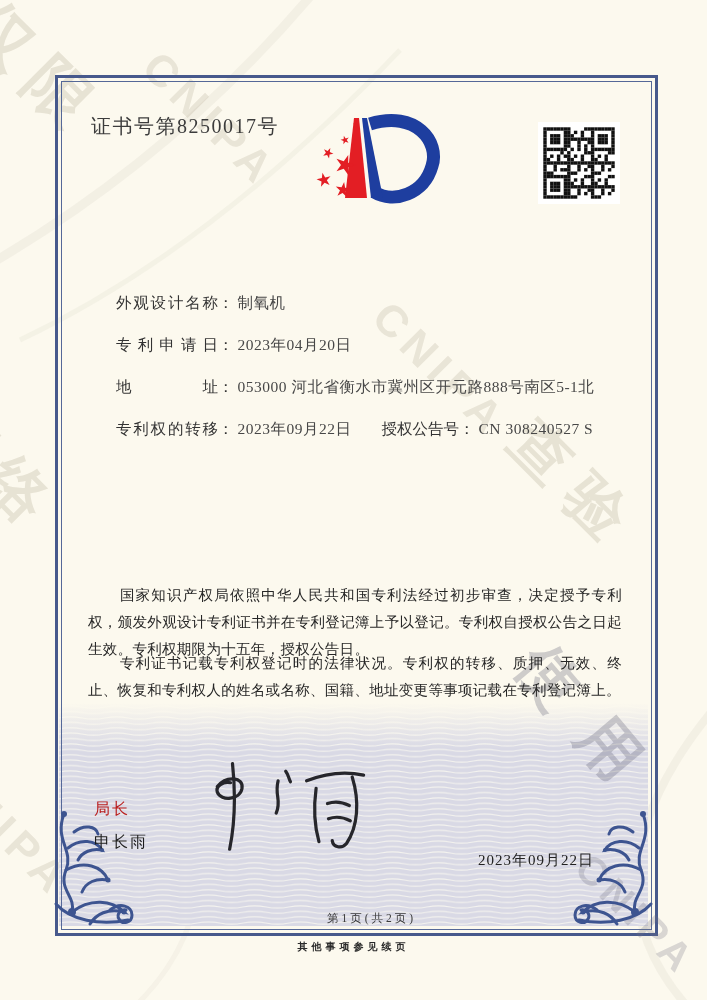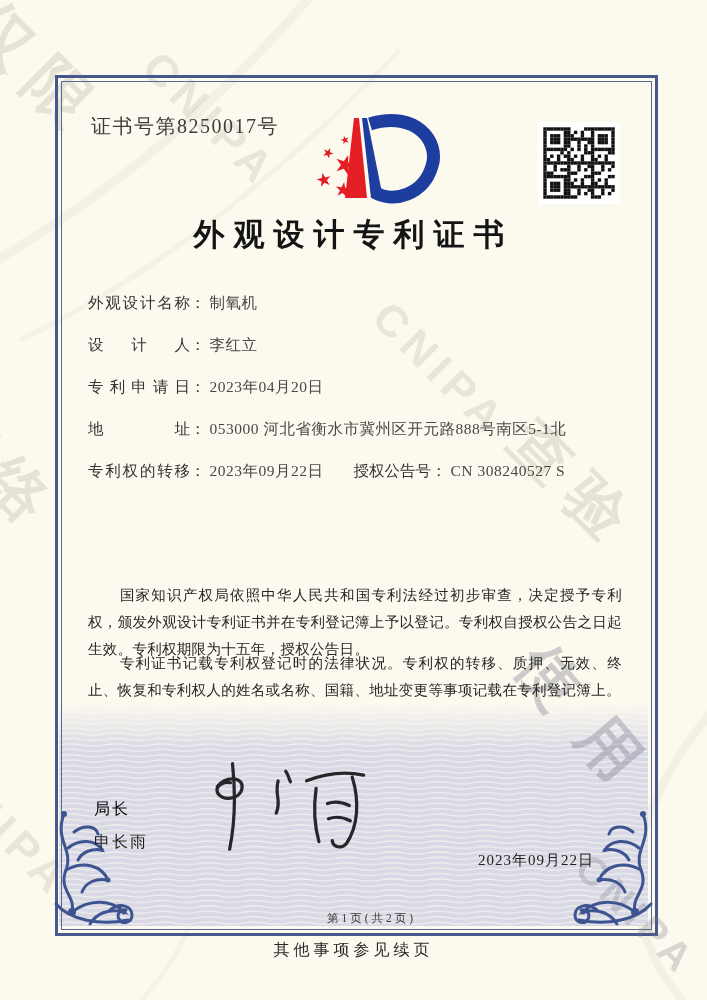--- a/index.html
+++ b/index.html
@@ -33,39 +33,39 @@
   .fl-left{left:44px;top:810px;}
   .fl-right{left:563px;top:810px;transform:scaleX(-1);}
   
   .content{position:absolute;inset:0;z-index:5;}
   .certno{position:absolute;left:91px;top:113px;font-size:20px;letter-spacing:1.5px;color:#3c3c3c;}
   .logo{position:absolute;left:288px;top:108px;}
   .qr{position:absolute;left:538px;top:122px;width:82px;height:82px;background:#ffffff;}
   .title{position:absolute;left:0;right:0;top:214px;margin:0;text-align:center;
          font-size:31px;font-weight:bold;letter-spacing:9px;color:#141414;}
   .fields{position:absolute;left:88px;top:292px;width:540px;font-size:15.5px;color:#3d3d3d;}
-  .frow{height:21px;line-height:21px;margin-bottom:21px;white-space:nowrap;}
+  .frow{height:21px;line-height:21px;margin-bottom:21px;white-space:nowrap;margin-left:28px;}
   .flabel{display:inline-block;width:102px;text-align:justify;text-align-last:justify;color:#333;}
   .fsep{padding-right:4px;color:#333;}
   .fval{color:#474747;letter-spacing:0.5px;}
   .grant-pair2{margin-left:30px;}
   .para{position:absolute;left:88px;width:534px;margin:0;font-size:14.5px;line-height:1.85;
         text-indent:2.2em;letter-spacing:0.3px;color:#262626;text-align:justify;}
   .para1{top:582px;}
   .para2{top:650px;}
-  .sig-title{position:absolute;left:94px;top:799px;font-size:16px;color:#000000;
+  .sig-title{position:absolute;left:94px;top:799px;font-size:16px;color:#b91c1c;
              font-family:"Liberation Sans","DejaVu Sans",sans-serif;letter-spacing:2px;}
   .sig-name{position:absolute;left:94px;top:832px;font-size:16px;color:#1c1c1c;
             font-family:Liberation Mono, monospace;letter-spacing:2px;}
   .sig-hand{position:absolute;left:192px;top:758px;}
   .issue-date{position:absolute;left:478px;top:851px;font-size:15px;color:#222;letter-spacing:1px;}
   .page-info{position:absolute;left:0;right:0;top:911px;text-align:center;font-size:11.5px;
              color:#3a3a3a;letter-spacing:3px;padding-left:36px;}
-  .footer-note{position:absolute;left:0;right:0;top:940px;text-align:center;font-size:16px;
-               font-weight:normal;color:#2a2a2a;letter-spacing:4px;}
+  .footer-note{position:absolute;left:0;right:0;top:940px;text-align:center;font-size:10px;
+               font-weight:bold;color:#2a2a2a;letter-spacing:4px;}
 </style>
 </head>
 <body>
 
 <div class="page">
 
   <svg class="swoosh" width="707" height="1000" viewBox="0 0 707 1000">
     <path d="M-20,270 Q190,150 340,-40" fill="none" stroke="#edead e" stroke-width="9" opacity="0.6"></path>
     <path d="M-20,270 Q190,150 340,-40" fill="none" stroke="#edeade" stroke-width="9" opacity="0.6"></path>
     <path d="M20,340 Q210,250 400,50" fill="none" stroke="#efecdf" stroke-width="5" opacity="0.6"></path>
@@ -410,28 +410,24 @@
             <rect x="29.1" y="73.3" width="3.4" height="3.4"></rect>
             <rect x="32.5" y="73.3" width="3.4" height="3.4"></rect>
             <rect x="35.9" y="73.3" width="3.4" height="3.4"></rect>
             <rect x="52.9" y="73.3" width="3.4" height="3.4"></rect>
             <rect x="56.3" y="73.3" width="3.4" height="3.4"></rect>
             <rect x="59.699999999999996" y="73.3" width="3.4" height="3.4"></rect>
           </g>
       </svg>
     </div>
 
-    <h1 class="title">外观设计专利证书</h1>
 
     <div class="fields">
       <div class="frow">
         <span class="flabel">外观设计名称</span><span class="fsep">：</span><span class="fval">制氧机</span>
-      </div>
-      <div class="frow">
-        <span class="flabel">设计人</span><span class="fsep">：</span><span class="fval">李红立</span>
       </div>
       <div class="frow">
         <span class="flabel">专利申请日</span><span class="fsep">：</span><span class="fval">2023年04月20日</span>
       </div>
       <div class="frow">
         <span class="flabel">地址</span><span class="fsep">：</span><span class="fval">053000 河北省衡水市冀州区开元路888号南区5-1北</span>
       </div>
       <div class="frow">
         <span class="flabel">专利权的转移</span><span class="fsep">：</span><span class="fval">2023年09月22日</span><span class="grant-pair2"><span style="color:#333">授权公告号</span><span class="fsep">：</span><span class="fval">CN 308240527 S</span></span>
       </div>

